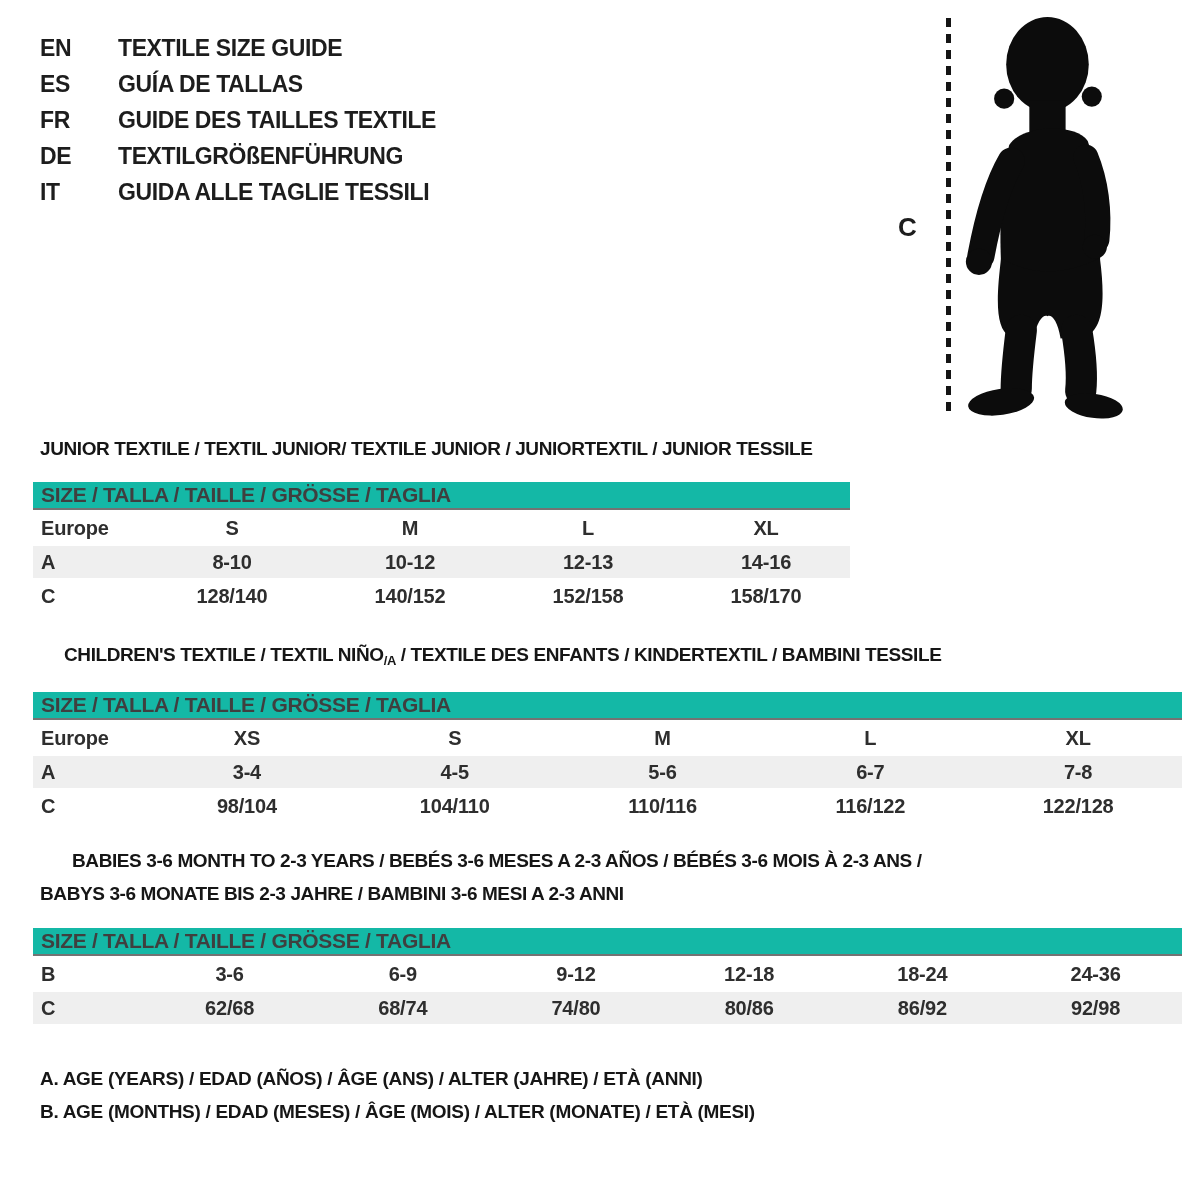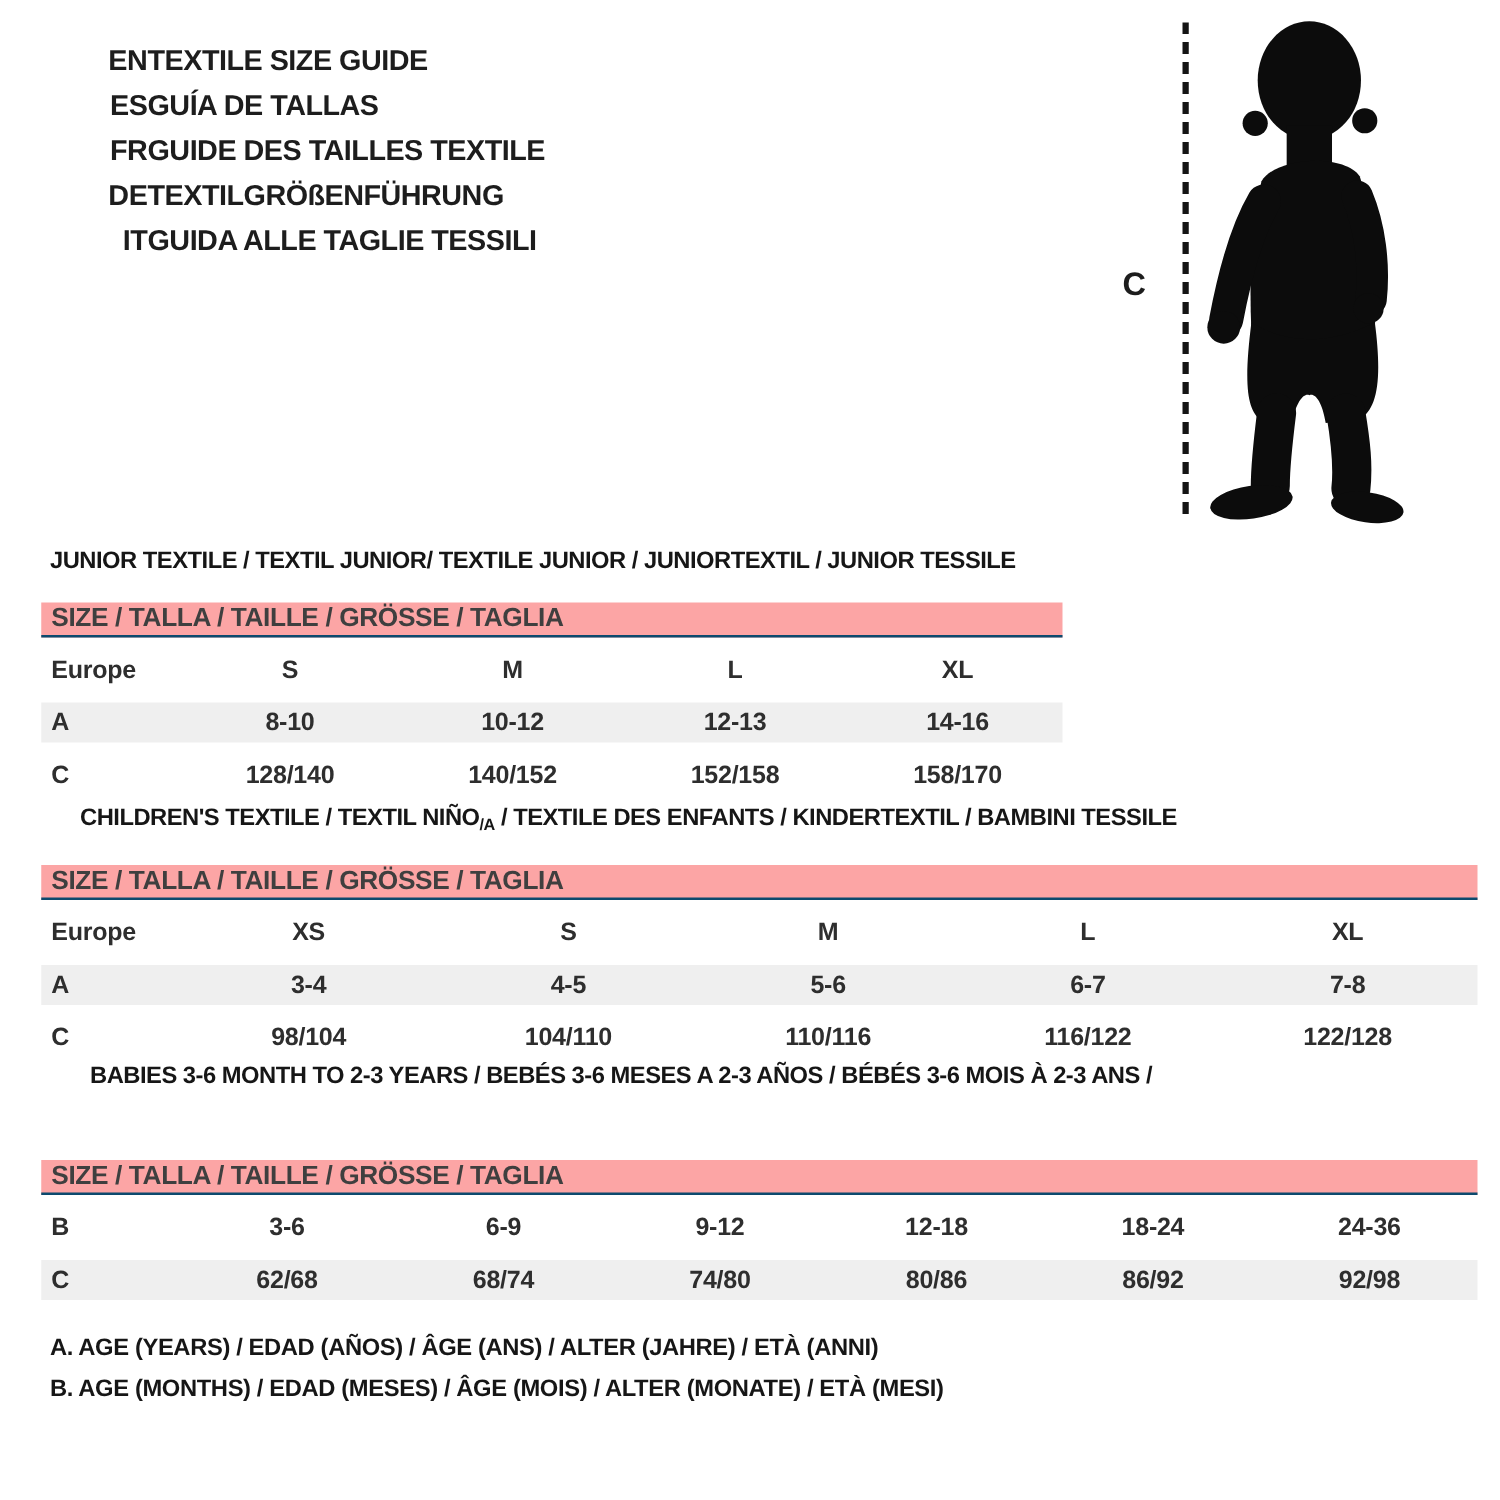--- a/index.html
+++ b/index.html
@@ -5,40 +5,40 @@
   html,body{margin:0;padding:0;}
   body{
     width:1200px;height:1200px;background:#ffffff;
     font-family:"Liberation Sans","DejaVu Sans",sans-serif;
     font-weight:700;color:#1d1d1d;position:relative;overflow:hidden;
   }
   .page{position:absolute;inset:0;width:1200px;height:1200px;}
 
   
   .lang-block{position:absolute;left:40px;top:30px;}
-  .lang-row{display:flex;height:36px;align-items:center;text-align:right;}
+  .lang-row{display:flex;height:36px;align-items:center;}
   .lang-code{width:78px;font-size:23px;letter-spacing:-0.3px;}
   .lang-label{font-size:23px;letter-spacing:-0.4px;white-space:nowrap;}
 
   
   .measure-line{position:absolute;left:946px;top:18px;width:5px;height:397px;
     background:repeating-linear-gradient(to bottom,#141414 0 9px,transparent 9px 16px);}
   .measure-label{position:absolute;left:898px;top:212px;font-size:26px;}
   .baby-figure{position:absolute;left:962px;top:12px;width:178px;height:408px;}
 
   
   .section-title{position:absolute;left:40px;font-size:19px;letter-spacing:-0.4px;white-space:nowrap;color:#161616;}
   .section-title sub{font-size:13px;vertical-align:-4px;}
 
   
   .size-table{position:absolute;left:33px;}
-  .size-bar{height:28px;background:#fca5a5;border-bottom:2px solid #0c4a6e;
+  .size-bar{height:28px;background:#14b8a6;border-bottom:2px solid #737373;
     display:flex;align-items:center;padding-left:8px;font-size:21px;letter-spacing:-0.3px;color:#3f3f3f;box-sizing:border-box;}
   .t-row{display:flex;align-items:center;font-size:20px;color:#2e2e2e;letter-spacing:-0.2px;}
-  .t-row.h36{height:52px;}
+  .t-row.h36{height:36px;}
   .t-row.h32{height:32px;}
   .t-row.shaded{background:#efefef;}
   .t-label{padding-left:8px;box-sizing:border-box;}
   .t-cell{text-align:center;}
   .w-label{width:110px;flex:none;}
   .cols4 .t-cell{width:178px;flex:none;}
   .cols5 .t-cell{width:207.8px;flex:none;}
   .cols6 .t-cell{width:173.2px;flex:none;text-align:center;}
 
   
@@ -143,20 +143,21 @@
       <span class="t-label w-label">C</span>
       <span class="t-cell">98/104</span>
       <span class="t-cell">104/110</span>
       <span class="t-cell">110/116</span>
       <span class="t-cell">116/122</span>
       <span class="t-cell">122/128</span>
     </div>
   </div>
 
   <div class="section-title" style="top:850px;margin-left:32px;">BABIES 3-6 MONTH TO 2-3 YEARS / BEBÉS 3-6 MESES A 2-3 AÑOS / BÉBÉS 3-6 MOIS À 2-3 ANS /</div>
+  <div class="section-title" style="top:883px;">BABYS 3-6 MONATE BIS 2-3 JAHRE / BAMBINI 3-6 MESI A 2-3 ANNI</div>
   <div class="size-table cols6" style="top:928px;width:1149px;">
     <div class="size-bar">SIZE / TALLA / TAILLE / GRÖSSE / TAGLIA</div>
     <div class="t-row h36">
       <span class="t-label w-label">B</span>
       <span class="t-cell">3-6</span>
       <span class="t-cell">6-9</span>
       <span class="t-cell">9-12</span>
       <span class="t-cell">12-18</span>
       <span class="t-cell">18-24</span>
       <span class="t-cell">24-36</span>

